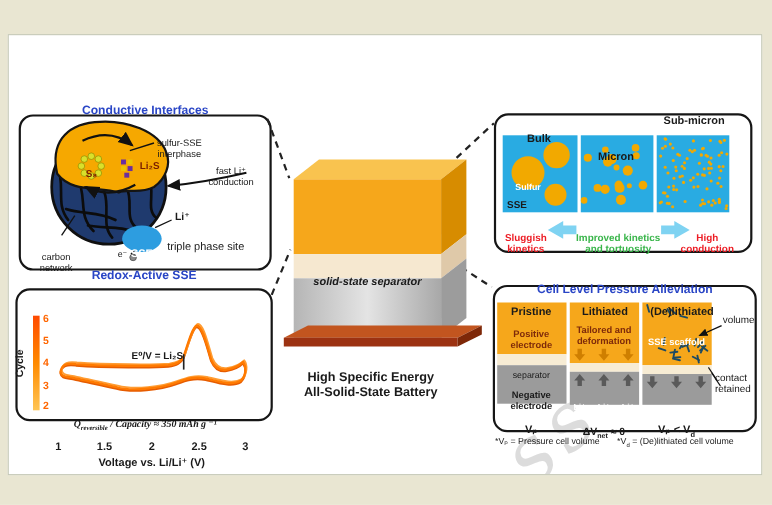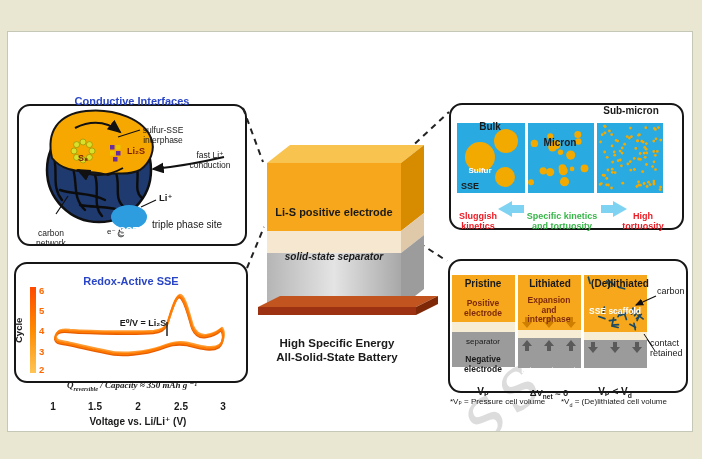--- a/index.html
+++ b/index.html
@@ -291,21 +291,22 @@
       </g>
 
     <g stroke="#111" fill="none">
       <path d="M656,296 L636,305" stroke-width="1.2" marker-end="url(#ah)"></path>
       <line x1="652" y1="346" x2="644" y2="334" stroke-width="1"></line>
       <line x1="655" y1="351" x2="647" y2="339" stroke-width="1"></line>
     </g>
   </svg>
 
   <span class="lbl c title" style="left:132px;top:80px;">Conductive Interfaces</span>
-  <span class="lbl c title" style="left:131px;top:260px;">Redox-Active SSE</span>
+  <span class="lbl c title" style="left:131px;top:230px;">Redox-Active SSE</span>
+  <span class="lbl c title" style="left:568px;top:242px;">Cell Level Pressure Alleviation</span>
 
   <span class="lbl c wrap" style="left:163px;top:111px;width:64px;font-size:8.5px;">sulfur-SSE interphase</span>
   <span class="lbl c wrap" style="left:210px;top:136px;width:56px;font-size:8.5px;">fast Li⁺ conduction</span>
   <span class="lbl b" style="left:58px;top:153px;font-size:9px;color:#7a1e00;margin-left:20px;">S₈</span>
   <span class="lbl b" style="left:127px;top:146px;font-size:9px;color:#7a1e00;">Li₂S</span>
   <span class="lbl b" style="left:159px;top:193px;font-size:9.5px;">Li⁺</span>
   <span class="lbl c b white" style="left:129px;top:211px;font-size:10px;">SSE</span>
   <span class="lbl" style="left:152px;top:219px;font-size:10px;">triple phase site</span>
   <span class="lbl c wrap" style="left:51px;top:214px;width:48px;font-size:8.5px;">carbon network</span>
   <span class="lbl" style="left:107px;top:228px;font-size:8px;">e⁻</span>
@@ -318,48 +319,47 @@
   <span class="lbl b" style="left:2px;top:325px;width:34px;text-align:center;font-size:9.5px;transform:rotate(-90deg);">Cycle</span>
   <span class="lbl c b" style="left:143px;top:303px;font-size:9px;">E⁰/V = Li₂S</span>
   <span class="lbl c serifit" style="left:132px;top:365px;font-size:9px;"><span>Q</span><sub>reversible</sub><span> / Capacity ≈ 350 mAh g ⁻¹</span></span>
   <span class="lbl c b" style="left:53px;top:386px;font-size:10px;">1</span>
   <span class="lbl c b" style="left:95px;top:386px;font-size:10px;">1.5</span>
   <span class="lbl c b" style="left:138px;top:386px;font-size:10px;">2</span>
   <span class="lbl c b" style="left:181px;top:386px;font-size:10px;">2.5</span>
   <span class="lbl c b" style="left:223px;top:386px;font-size:10px;">3</span>
   <span class="lbl c b" style="left:138px;top:401px;font-size:10px;">Voltage vs. Li/Li⁺ (V)</span>
 
-  <span class="lbl c b" style="left:334px;top:191px;font-size:11px;">Li-S positive electrode</span>
   <span class="lbl c" style="left:334px;top:236px;font-size:10px;font-weight:600;font-style:italic;">solid-state separator</span>
   <span class="lbl c b" style="left:337px;top:322px;font-size:11.5px;">High Specific Energy</span>
   <span class="lbl c b" style="left:337px;top:336px;font-size:11.5px;">All-Solid-State Battery</span>
 
   <span class="lbl c b" style="left:490px;top:106px;font-size:10px;">Bulk</span>
   <span class="lbl c b" style="left:560px;top:122px;font-size:10px;">Micron</span>
   <span class="lbl c b" style="left:631px;top:90px;font-size:10px;">Sub-micron</span>
   <span class="lbl c b white" style="left:480px;top:152px;font-size:8px;">Sulfur</span>
   <span class="lbl b" style="left:461px;top:181px;font-size:9px;">SSE</span>
   <span class="lbl c b red wrap" style="left:478px;top:196px;width:54px;font-size:9px;">Sluggish kinetics</span>
-  <span class="lbl c b green wrap" style="left:562px;top:196px;width:84px;font-size:9px;">Specific kinetics and tortuosity</span>
-  <span class="lbl c b red wrap" style="left:643px;top:196px;width:60px;font-size:9px;">High tortuosity</span>
+  <span class="lbl c b green wrap" style="left:562px;top:196px;width:84px;font-size:9px;">Improved kinetics and tortuosity</span>
+  <span class="lbl c b red wrap" style="left:643px;top:196px;width:60px;font-size:9px;">High conduction</span>
 
   <span class="lbl c b" style="left:483px;top:263px;font-size:10px;">Pristine</span>
   <span class="lbl c b" style="left:550px;top:263px;font-size:10px;">Lithiated</span>
   <span class="lbl c b" style="left:620px;top:263px;font-size:10px;">(De)lithiated</span>
   <span class="lbl c b maroon wrap" style="left:483px;top:284px;width:58px;font-size:8.5px;">Positive electrode</span>
   <span class="lbl c" style="left:483px;top:322.5px;font-size:8px;">separator</span>
   <span class="lbl c b wrap" style="left:483px;top:340px;width:58px;font-size:8.5px;">Negative electrode</span>
-  <span class="lbl c b maroon wrap" style="left:549px;top:281px;width:60px;font-size:8.5px;">Expansion and interphase</span>
+  <span class="lbl c b maroon wrap" style="left:549px;top:281px;width:60px;font-size:8.5px;">Tailored and deformation</span>
   <span class="lbl c b white" style="left:615px;top:292px;font-size:8.5px;">SSE scaffold</span>
   <span class="lbl c b white" style="left:527px;top:352px;font-size:8px;">Li⁺</span>
   <span class="lbl c b white" style="left:549px;top:352px;font-size:8px;">Li⁺</span>
   <span class="lbl c b white" style="left:571px;top:352px;font-size:8px;">Li⁺</span>
   <span class="lbl c b white" style="left:593px;top:354px;font-size:8px;">Li⁺</span>
   <span class="lbl c b white" style="left:615px;top:354px;font-size:8px;">Li⁺</span>
   <span class="lbl c b white" style="left:637px;top:354px;font-size:8px;">Li⁺</span>
   <span class="lbl c b" style="left:483px;top:371px;font-size:10px;">Vₚ</span>
   <span class="lbl c b" style="left:549px;top:373px;font-size:9.5px;"><span>ΔV</span><sub>net</sub><span> ≈ 0</span></span>
   <span class="lbl c b" style="left:615px;top:371px;font-size:10px;"><span>Vₚ &lt; V</span><sub>d</sub></span>
-  <span class="lbl" style="left:657px;top:286px;font-size:9px;">carbon</span>
+  <span class="lbl" style="left:657px;top:286px;font-size:9px;">volume</span>
   <span class="lbl wrap" style="left:650px;top:338px;width:40px;font-size:9px;">contact retained</span>
   <span class="lbl" style="left:450px;top:398px;font-size:8px;">*Vₚ = Pressure cell volume</span>
   <span class="lbl" style="left:561px;top:398px;font-size:8px;"><span>*V</span><sub>d</sub><span> = (De)lithiated cell volume</span></span>
 </div>
 
 </body></html>

